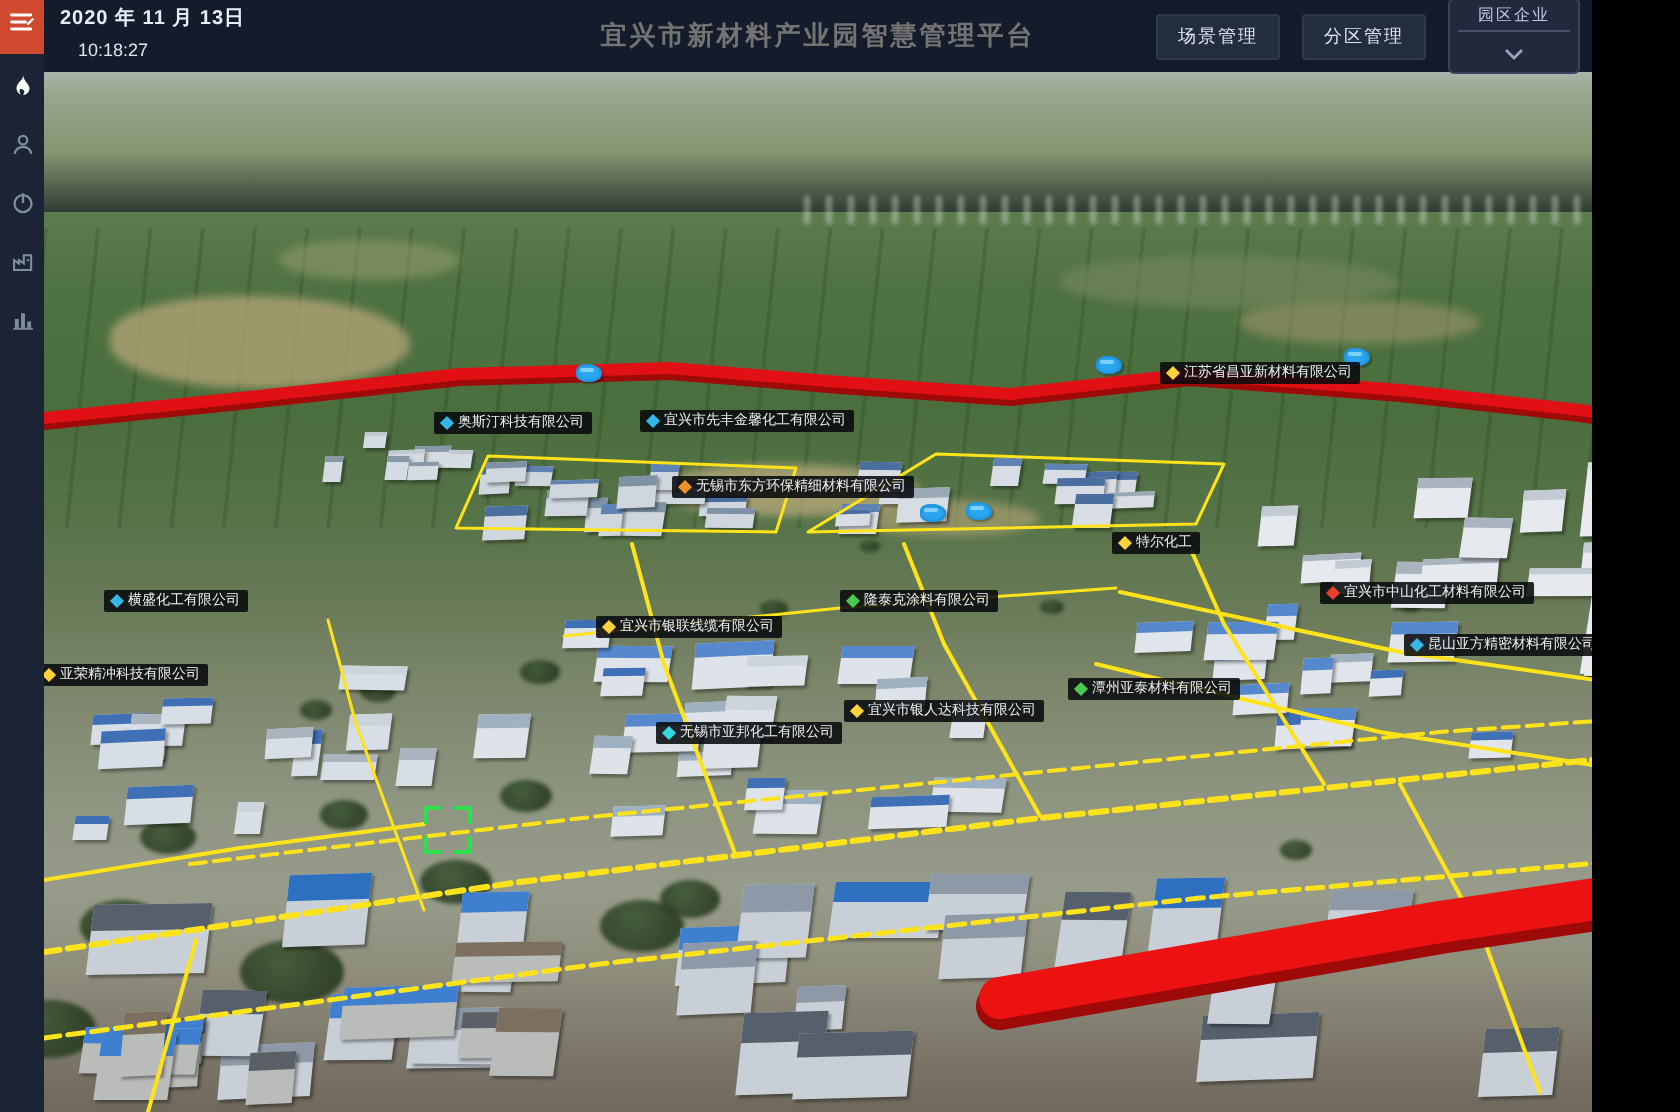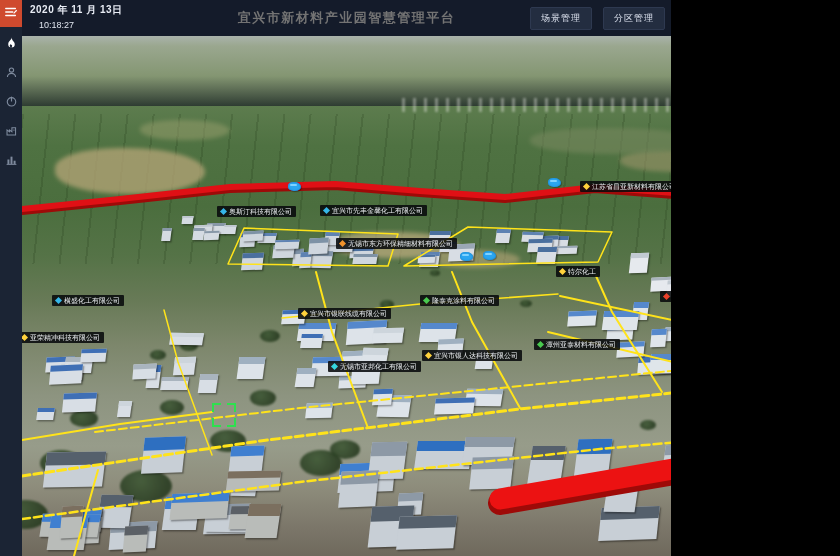--- a/index.html
+++ b/index.html
@@ -1,17 +1,17 @@
 <!DOCTYPE html>
 <html><head>
 <meta charset="utf-8">
 <style>
   html,body{margin:0;padding:0;background:#000;width:840px;height:556px;overflow:hidden;
     font-family:"Liberation Sans","DejaVu Sans",sans-serif;}
-  .app{position:relative;width:671px;height:556px;overflow:hidden;background:#10161f;}
+  .app{position:relative;width:796px;height:556px;overflow:hidden;background:#10161f;}
 
   
   .sidebar{position:absolute;left:0;top:0;bottom:0;width:22px;background:#1b2434;z-index:30;
     display:flex;flex-direction:column;align-items:center;}
   .menu-corner{width:22px;height:27px;background:#cf4a2e;display:flex;align-items:center;justify-content:center;cursor:pointer;}
   .side-items{display:flex;flex-direction:column;align-items:center;margin-top:8px;gap:13px;}
   .side-item{width:16px;height:16px;display:flex;align-items:center;justify-content:center;cursor:pointer;}
   .side-item svg{display:block;}
 
   
@@ -130,20 +130,29 @@
 
   <header class="header">
     <div class="datetime">
       <div class="date">2020 年 11 月 13日</div>
       <div class="time">10:18:27</div>
     </div>
     <div class="title">宜兴市新材料产业园智慧管理平台</div>
     <div class="actions">
       <button class="hbtn">场景管理</button>
       <button class="hbtn">分区管理</button>
+      <div class="dropdown">
+        <span class="dlabel">园区企业</span>
+        <span class="dsep"></span>
+        <span class="chev">
+          <svg width="10" height="6" viewBox="0 0 10 6">
+              <polyline points="1,1 5,5 9,1" fill="none" stroke="#9aa3bb" stroke-width="1.4"></polyline>
+            </svg>
+        </span>
+      </div>
     </div>
   </header>
 
   <main class="map">
     <div class="specks"></div>
     <div class="fieldlines"></div>
     <div class="layer" id="patches">
         <div class="patch" style="left: 33px; top: 112px; width: 150px; height: 46px; background: rgb(183, 166, 120); opacity: 0.75;"></div>
         <div class="patch" style="left: 308px; top: 196px; width: 130px; height: 26px; background: rgb(192, 174, 128); opacity: 0.7;"></div>
         <div class="patch" style="left: 408px; top: 214px; width: 90px; height: 18px; background: rgb(183, 166, 120); opacity: 0.6;"></div>

